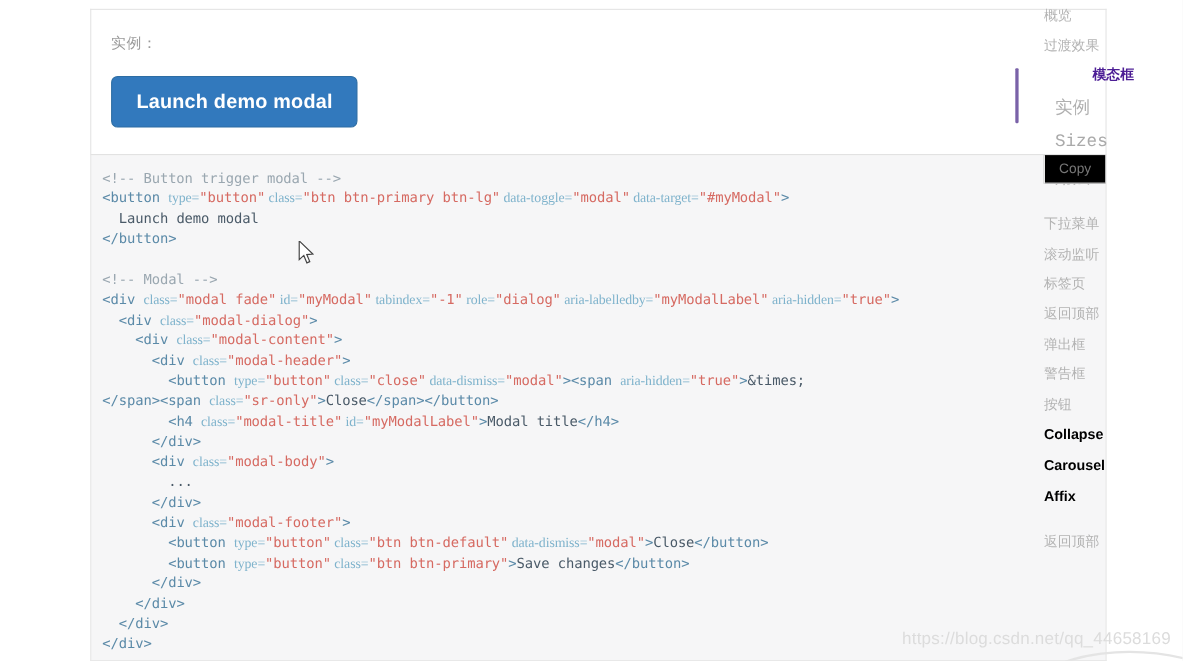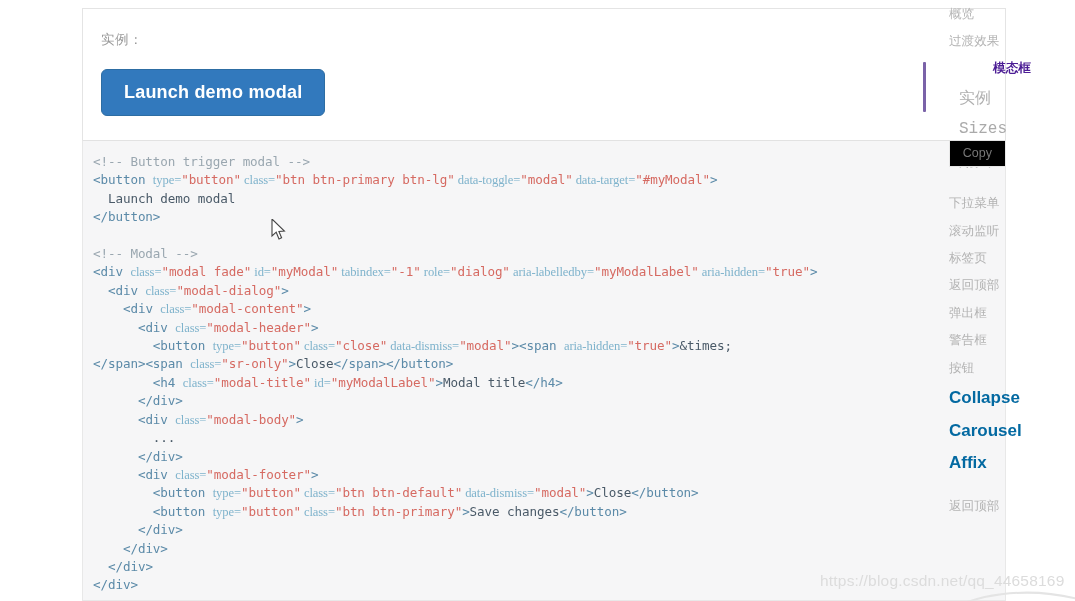--- a/index.html
+++ b/index.html
@@ -116,23 +116,23 @@
   .nav-item {
     font-size: 12.6px;
     color: #b3b3b3;
     padding: 6.5px 0 6.5px 26px;
     line-height: 1.15;
     cursor: pointer;
     white-space: nowrap;
   }
   .nav-item.latin {
     font-family: "Liberation Sans", sans-serif;
-    color: #0369a1;
+    color: #000000;
     font-weight: bold;
-    font-size: 17px;
+    font-size: 13px;
   }
   .nav-item.active {
     color: #4c1d95;
     font-weight: bold;
     text-align: center;
   }
   .nav-item.sub {
     padding-left: 36px;
     font-size: 16px;
     color: #b0b0b0;

